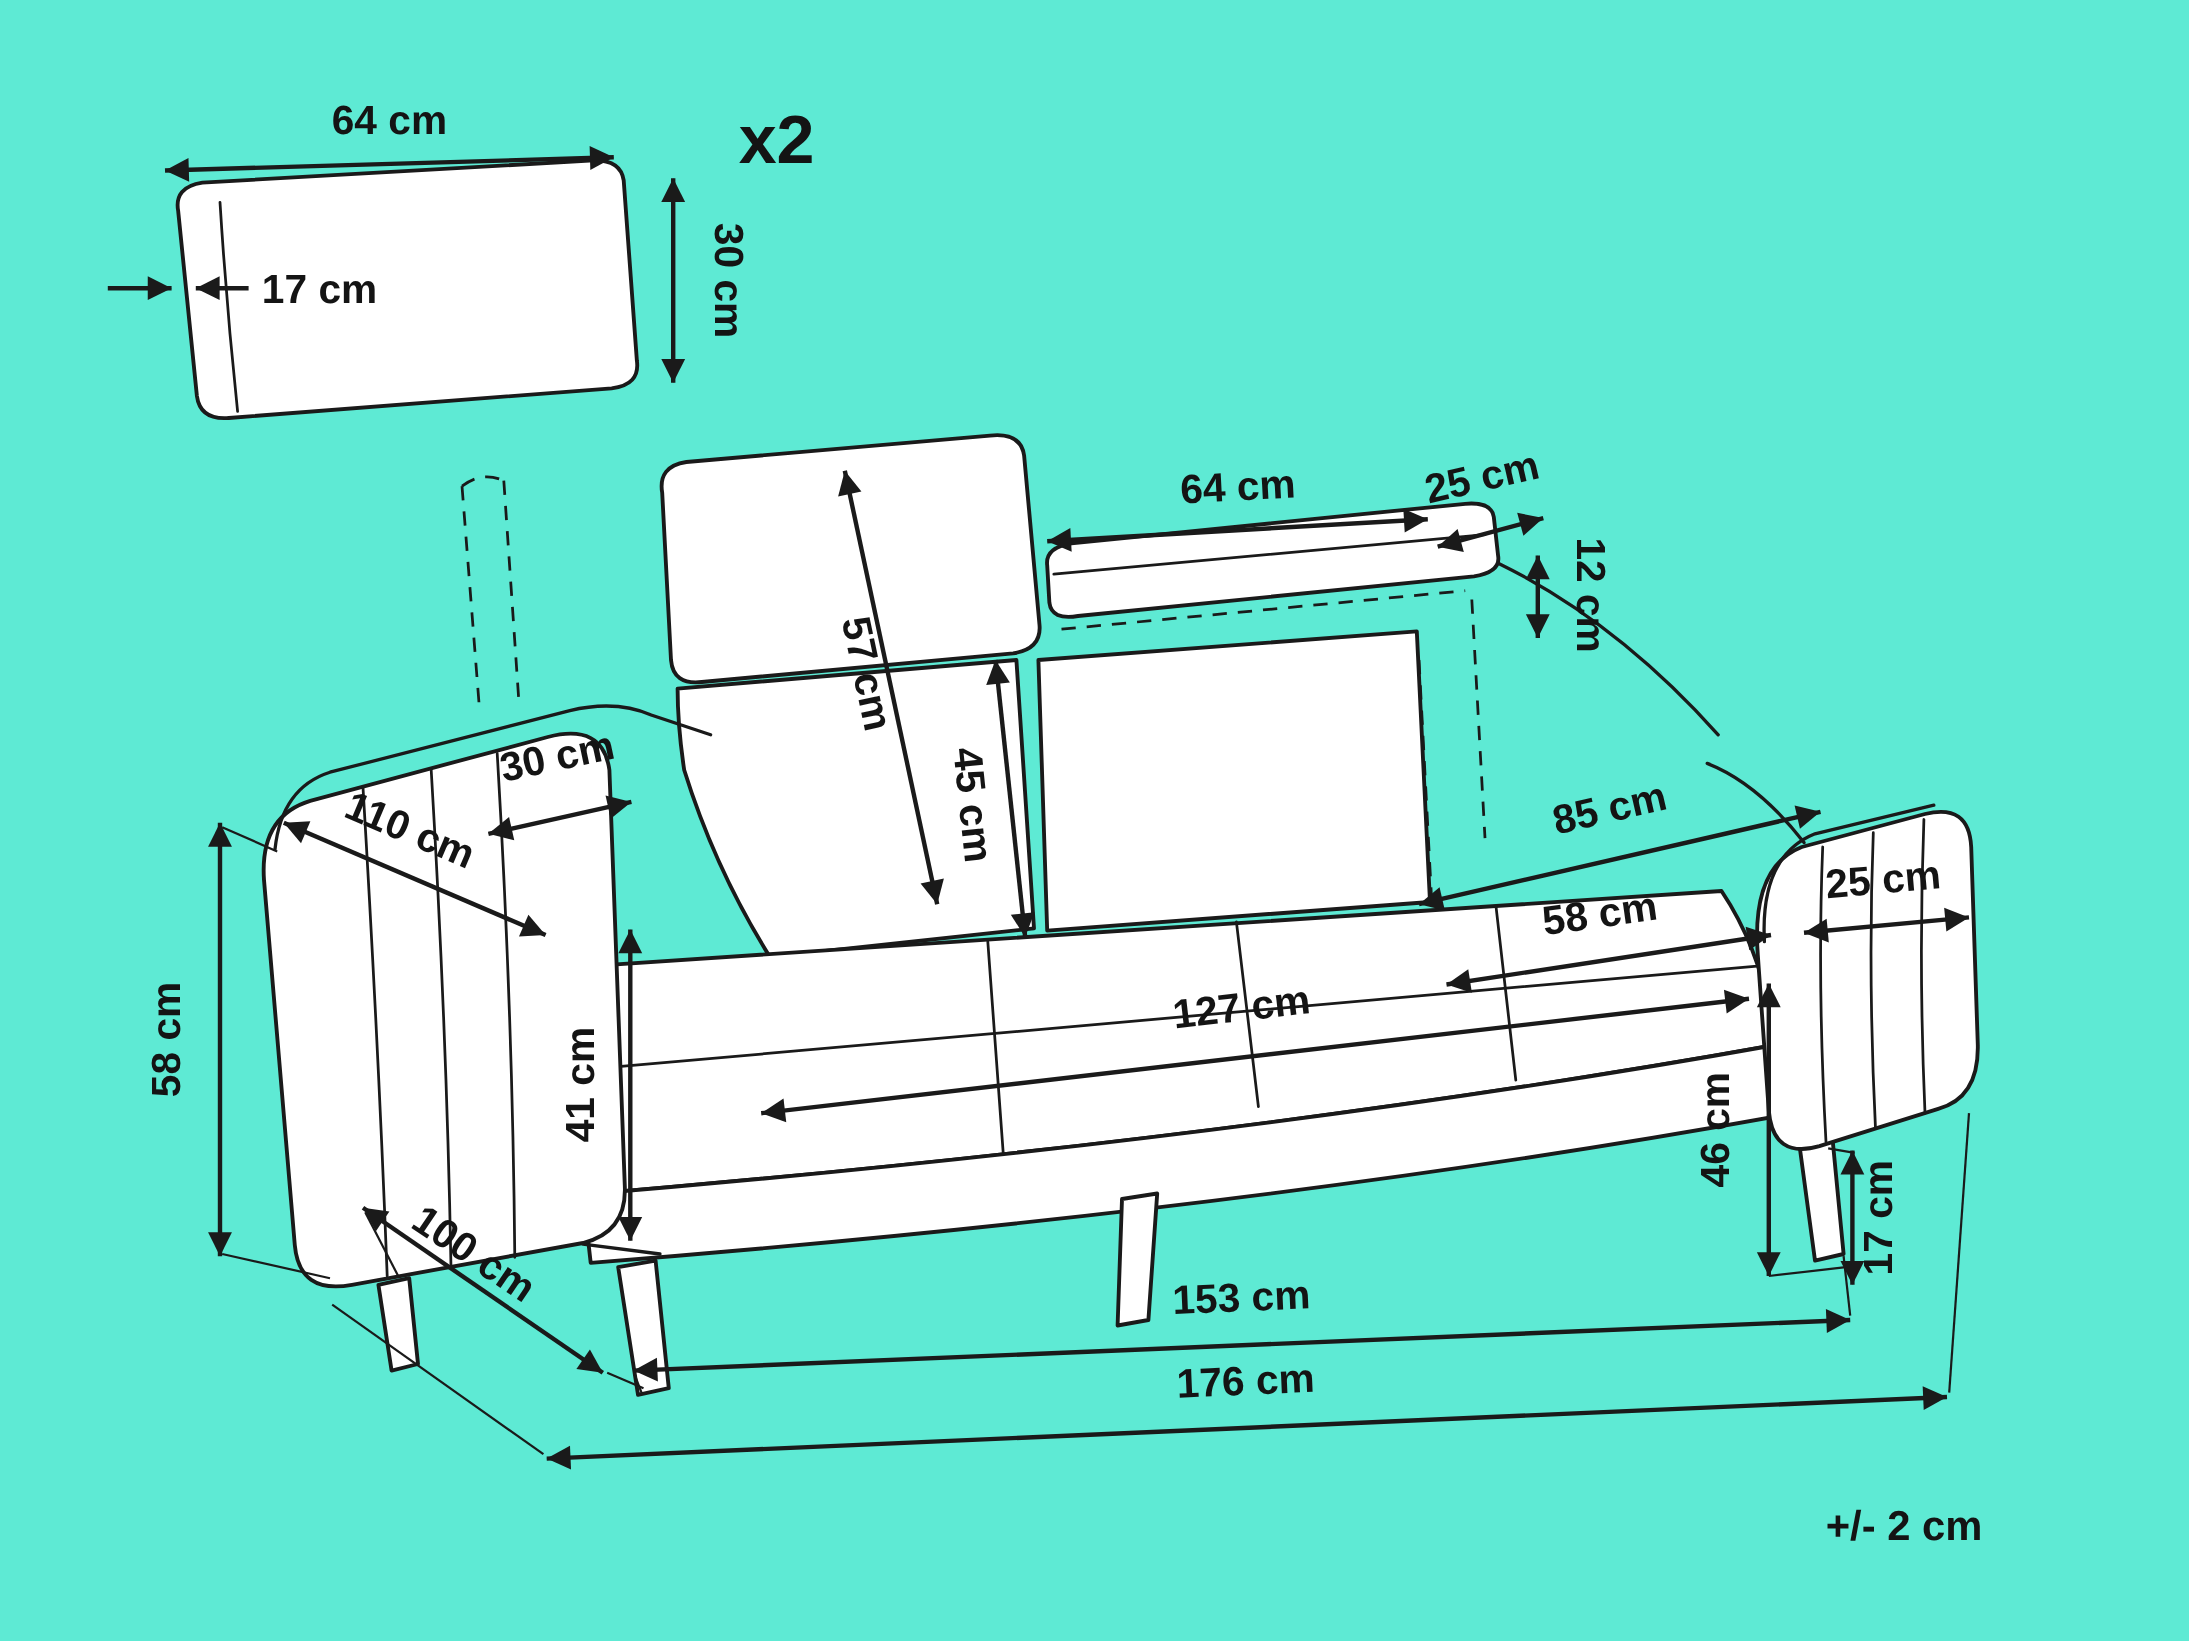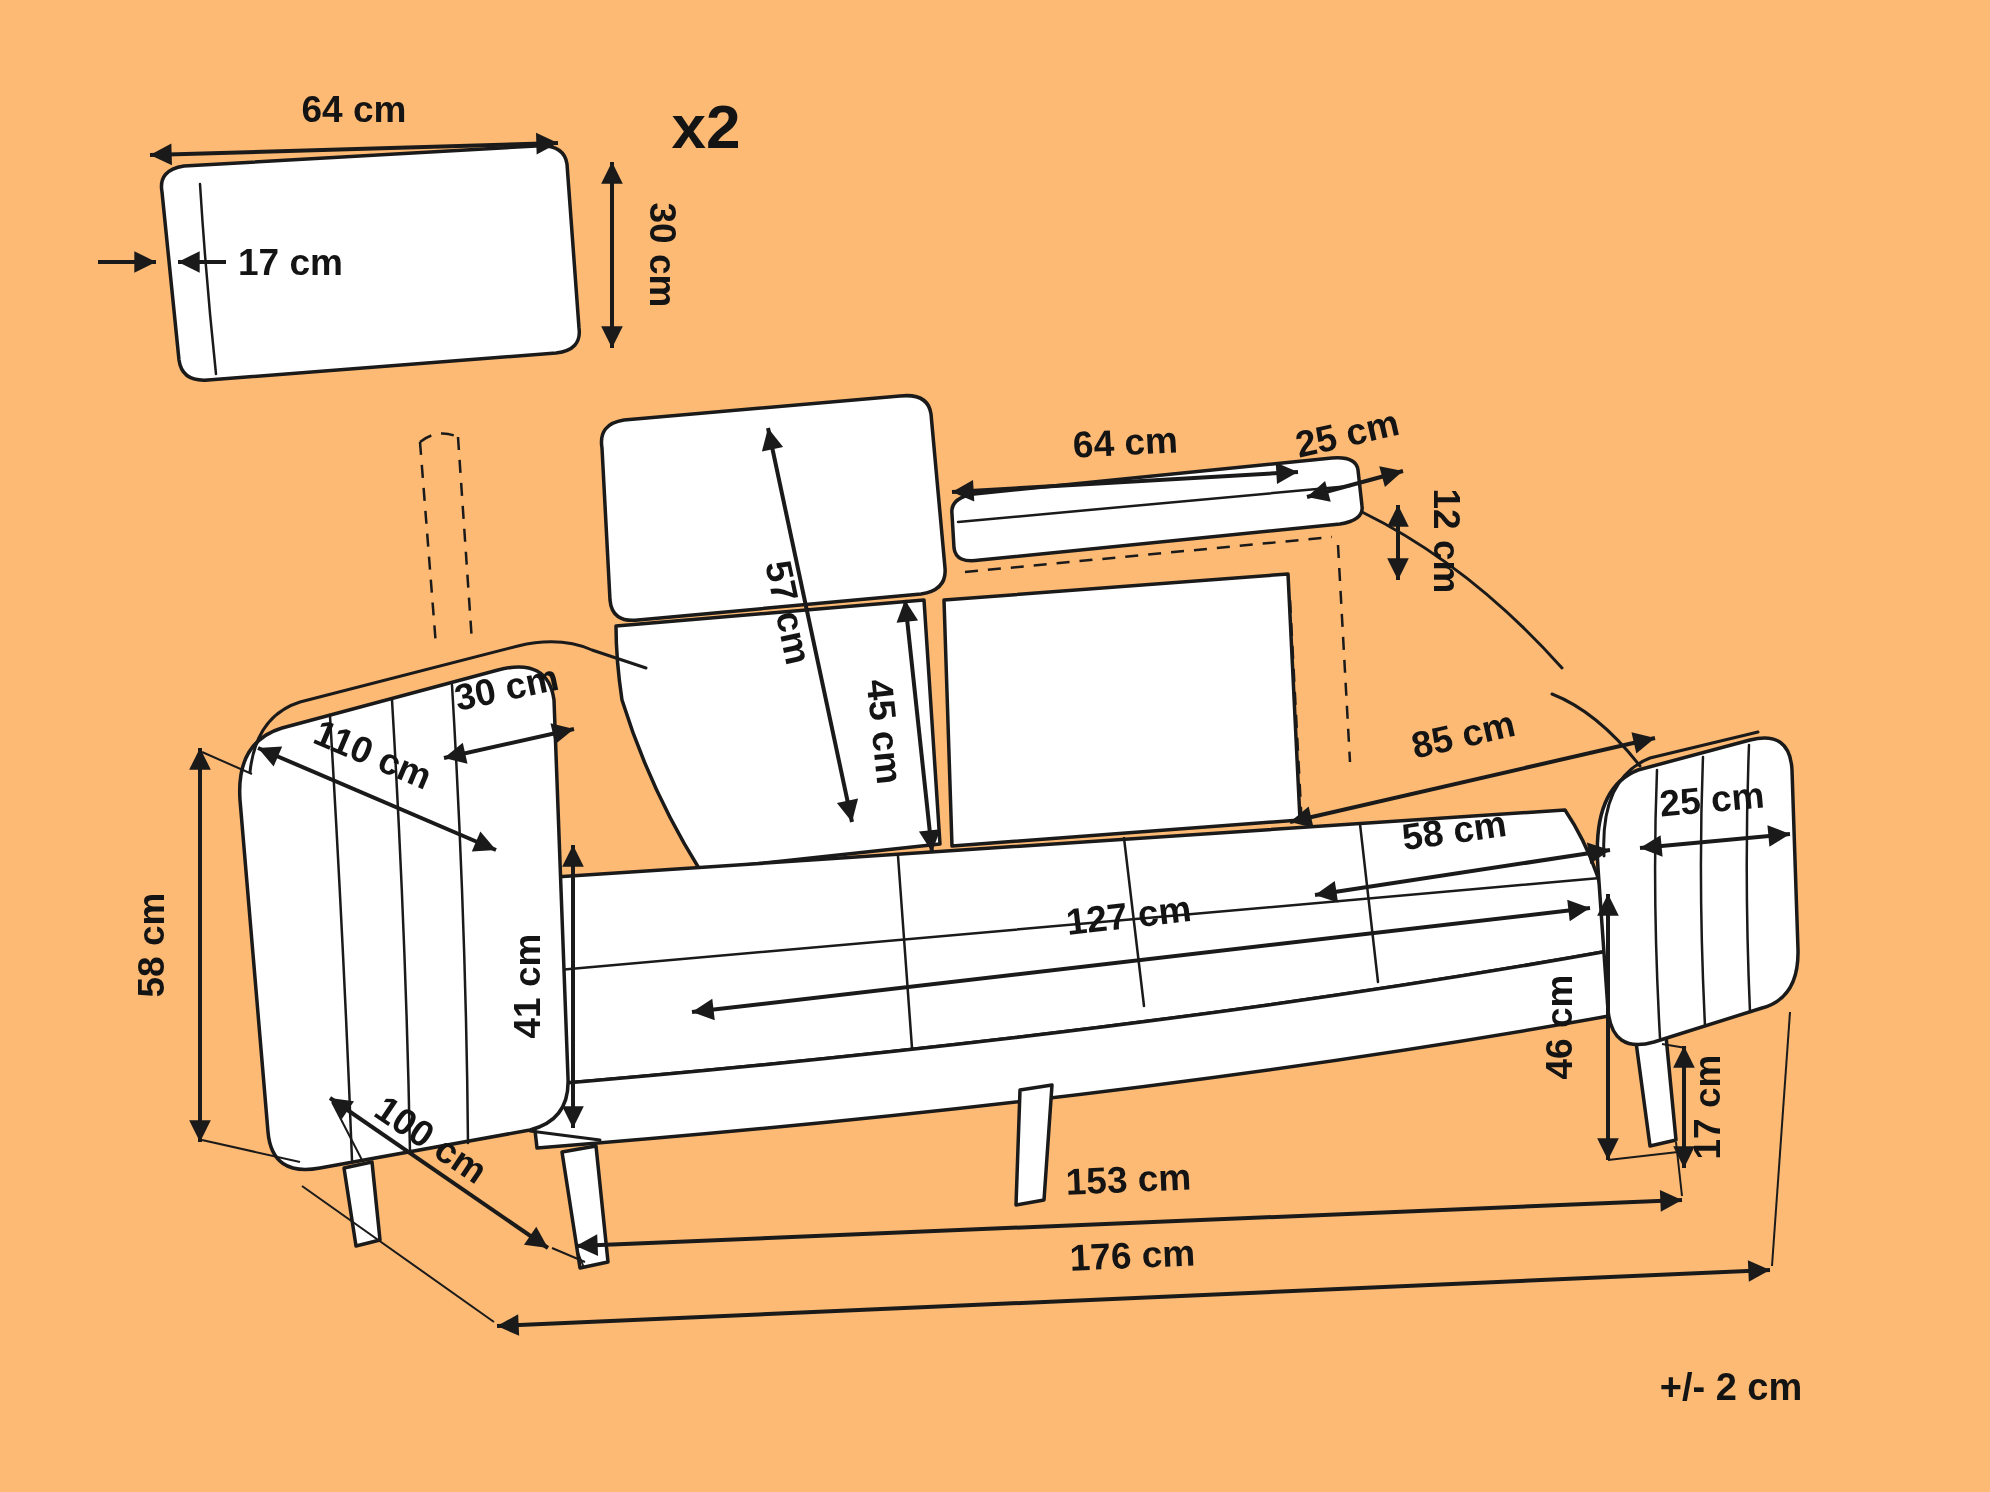--- a/index.html
+++ b/index.html
@@ -1,19 +1,19 @@
 <!DOCTYPE html>
 <html><head>
 <meta charset="utf-8">
 <style>
   html,body{margin:0;padding:0;background:#ffffff;}
   .stage{
     position:relative;
     width:1990px;height:1492px;
-    background:#fdba74;
+    background:#5eead4;
     font-family:"Liberation Sans", sans-serif;
     overflow:hidden;
   }
   svg{display:block;}
   .outline{fill:#ffffff;stroke:#1a1a1a;stroke-width:3.5;stroke-linejoin:round;}
   .line{fill:none;stroke:#1a1a1a;stroke-width:3;stroke-linecap:round;}
   .seam{fill:none;stroke:#1a1a1a;stroke-width:2.5;stroke-linecap:round;}
   .dashed{fill:none;stroke:#1a1a1a;stroke-width:2.5;stroke-dasharray:13 10;}
   .dim{fill:none;stroke:#1a1a1a;stroke-width:4;}
   .ext{fill:none;stroke:#1a1a1a;stroke-width:2;}

